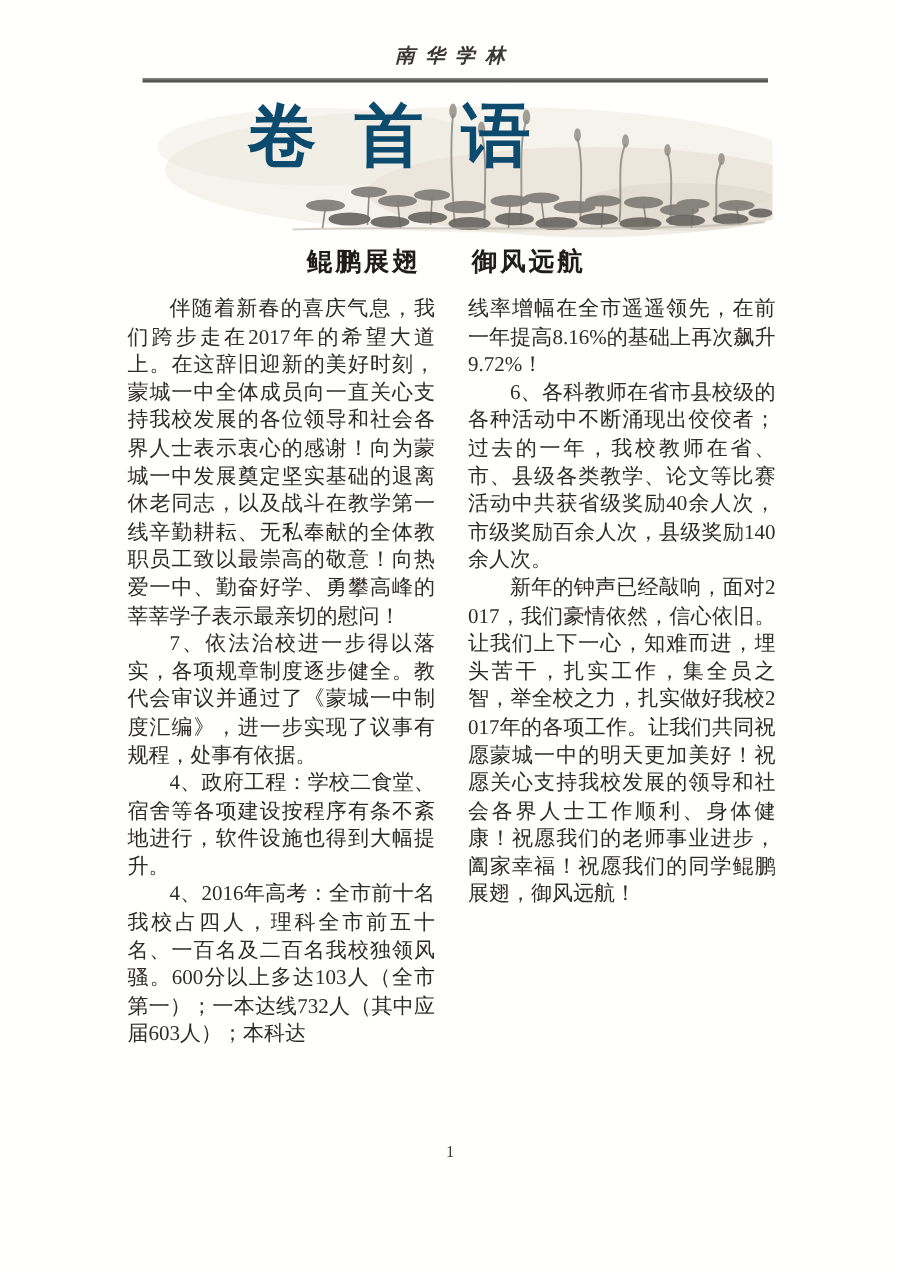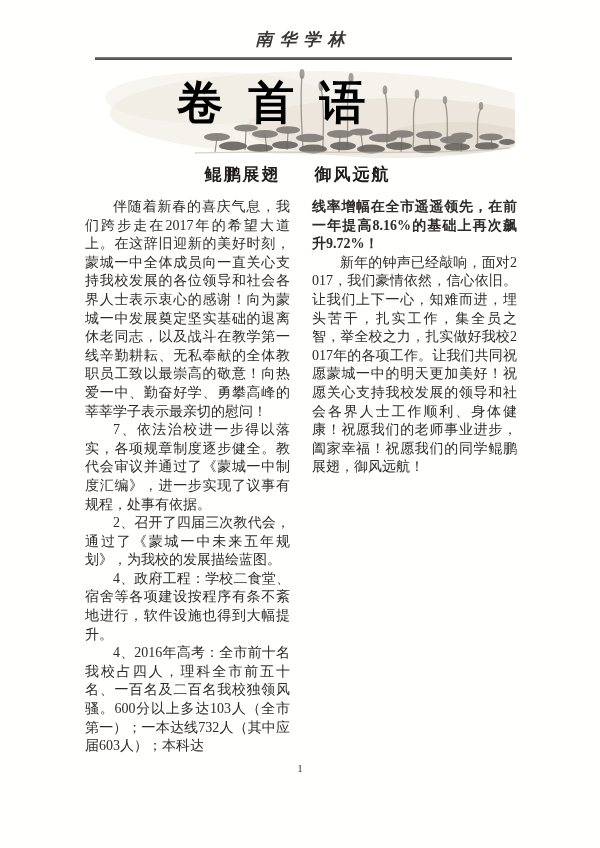--- a/index.html
+++ b/index.html
@@ -11,35 +11,35 @@
     font-family:"Liberation Serif","DejaVu Serif",serif;
     color:#2e2c2a;
     overflow:hidden;
   }
   
   .running-head{
     position:absolute;top:28px;left:95px;right:88px;
     text-align:center;
   }
   .journal-title{
-    font-size:17px;font-weight:700;font-style:italic;
+    font-size:13px;font-weight:700;font-style:italic;
     letter-spacing:7px;color:#3a3836;
   }
   .head-rule{
     margin-top:6px;height:3px;
     background:linear-gradient(#8b8b8b,#5a5a5a 55%,#474747);
   }
   
   .masthead{
     position:absolute;top:58px;left:95px;width:420px;height:100px;
   }
   .ink-painting{position:absolute;left:0;top:0;width:420px;height:100px;}
   .main-title{
-    position:absolute;left:70px;top:2px;margin:12px;
-    font-size:46px;font-weight:700;color:#000000;
+    position:absolute;left:70px;top:2px;margin:0;
+    font-size:46px;font-weight:700;color:#0c4a6e;
     letter-spacing:0.55em;white-space:nowrap;
   }
   
   .subtitle{
     position:absolute;top:163px;left:0;width:595px;
     text-align:center;font-size:17px;font-weight:700;color:#1f1d1b;
     letter-spacing:2px;
   }
   .subtitle .gap{display:inline-block;width:34px;}
   
@@ -49,21 +49,21 @@
   }
   .col{flex:1 1 0;min-width:0;}
   .para{
     margin:0;
     font-size:14px;line-height:18.6px;
     text-align:justify;text-justify:inter-ideograph;
     text-indent:2em;
     color:#2e2c2a;
     word-break:break-all;
   }
-  .para.noindent{text-indent:0;font-weight:bold;}
+  .para.noindent{text-indent:0;}
   
   .page-number{
     position:absolute;top:762px;left:0;width:600px;
     text-align:center;font-size:11px;color:#3a3836;
   }
 </style>
 </head>
 <body>
 
 <div class="page">
@@ -148,25 +148,25 @@
   </div>
 
   <div class="subtitle">
     <span>鲲鹏展翅</span><span class="gap"></span><span>御风远航</span>
   </div>
 
   <div class="columns">
     <div class="col">
         <p class="para">伴随着新春的喜庆气息，我们跨步走在2017年的希望大道上。在这辞旧迎新的美好时刻，蒙城一中全体成员向一直关心支持我校发展的各位领导和社会各界人士表示衷心的感谢！向为蒙城一中发展奠定坚实基础的退离休老同志，以及战斗在教学第一线辛勤耕耘、无私奉献的全体教职员工致以最崇高的敬意！向热爱一中、勤奋好学、勇攀高峰的莘莘学子表示最亲切的慰问！</p>
         <p class="para">7、依法治校进一步得以落实，各项规章制度逐步健全。教代会审议并通过了《蒙城一中制度汇编》，进一步实现了议事有规程，处事有依据。</p>
-        <p class="para">2、召开了四届三次教代会，通过了《蒙城一中未来五年规划》，为我校的发展描绘蓝图。</p>
         <p class="para">4、政府工程：学校二食堂、宿舍等各项建设按程序有条不紊地进行，软件设施也得到大幅提升。</p>
         <p class="para">4、2016年高考：全市前十名我校占四人，理科全市前五十名、一百名及二百名我校独领风骚。600分以上多达103人（全市第一）；一本达线732人（其中应届603人）；本科达</p>
       </div>
     <div class="col">
         <p class="para noindent">线率增幅在全市遥遥领先，在前一年提高8.16%的基础上再次飙升9.72%！</p>
+        <p class="para">6、各科教师在省市县校级的各种活动中不断涌现出佼佼者；过去的一年，我校教师在省、市、县级各类教学、论文等比赛活动中共获省级奖励40余人次，市级奖励百余人次，县级奖励140余人次。</p>
         <p class="para">新年的钟声已经敲响，面对2017，我们豪情依然，信心依旧。让我们上下一心，知难而进，埋头苦干，扎实工作，集全员之智，举全校之力，扎实做好我校2017年的各项工作。让我们共同祝愿蒙城一中的明天更加美好！祝愿关心支持我校发展的领导和社会各界人士工作顺利、身体健康！祝愿我们的老师事业进步，阖家幸福！祝愿我们的同学鲲鹏展翅，御风远航！</p>
       </div>
   </div>
 
   <div class="page-number">1</div>
 
 </div>
 
 </body></html>

